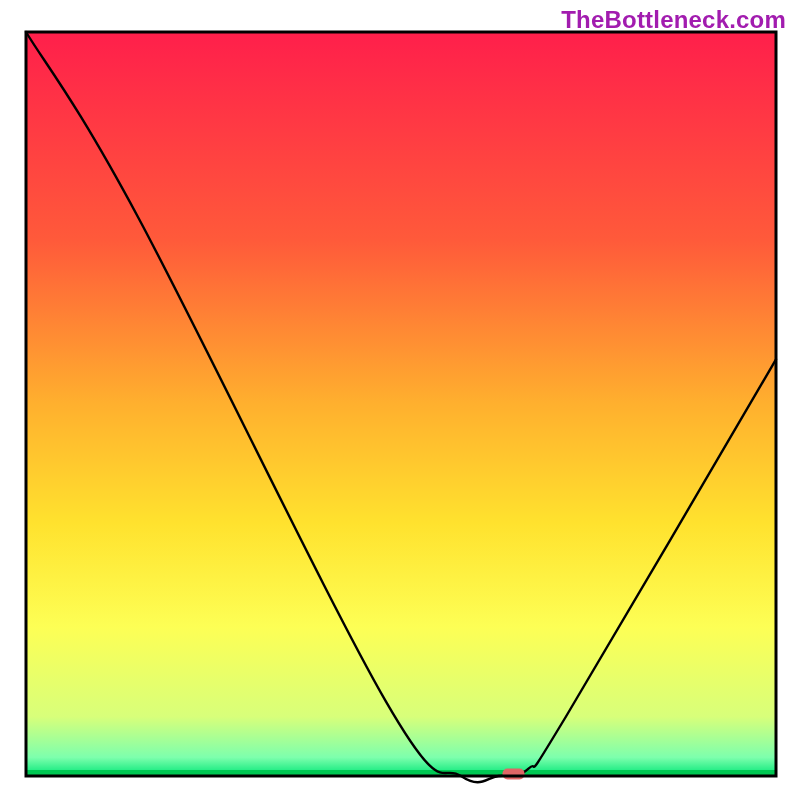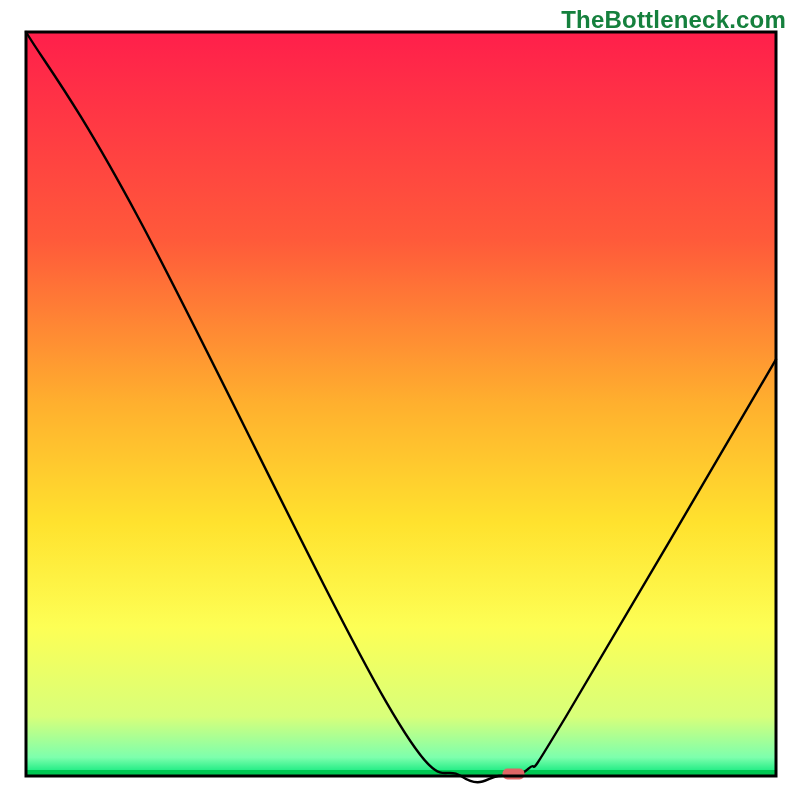--- a/index.html
+++ b/index.html
@@ -14,21 +14,21 @@
     position: relative;
     width: 800px;
     height: 800px;
   }
   .watermark {
     position: absolute;
     top: 6px;
     right: 14px;
     font-size: 24px;
     font-weight: bold;
-    color: #15803d;
+    color: #a21caf;
     letter-spacing: 0.2px;
     z-index: 10;
   }
   svg.plot {
     position: absolute;
     left: 0;
     top: 0;
   }
 </style>
 </head>

